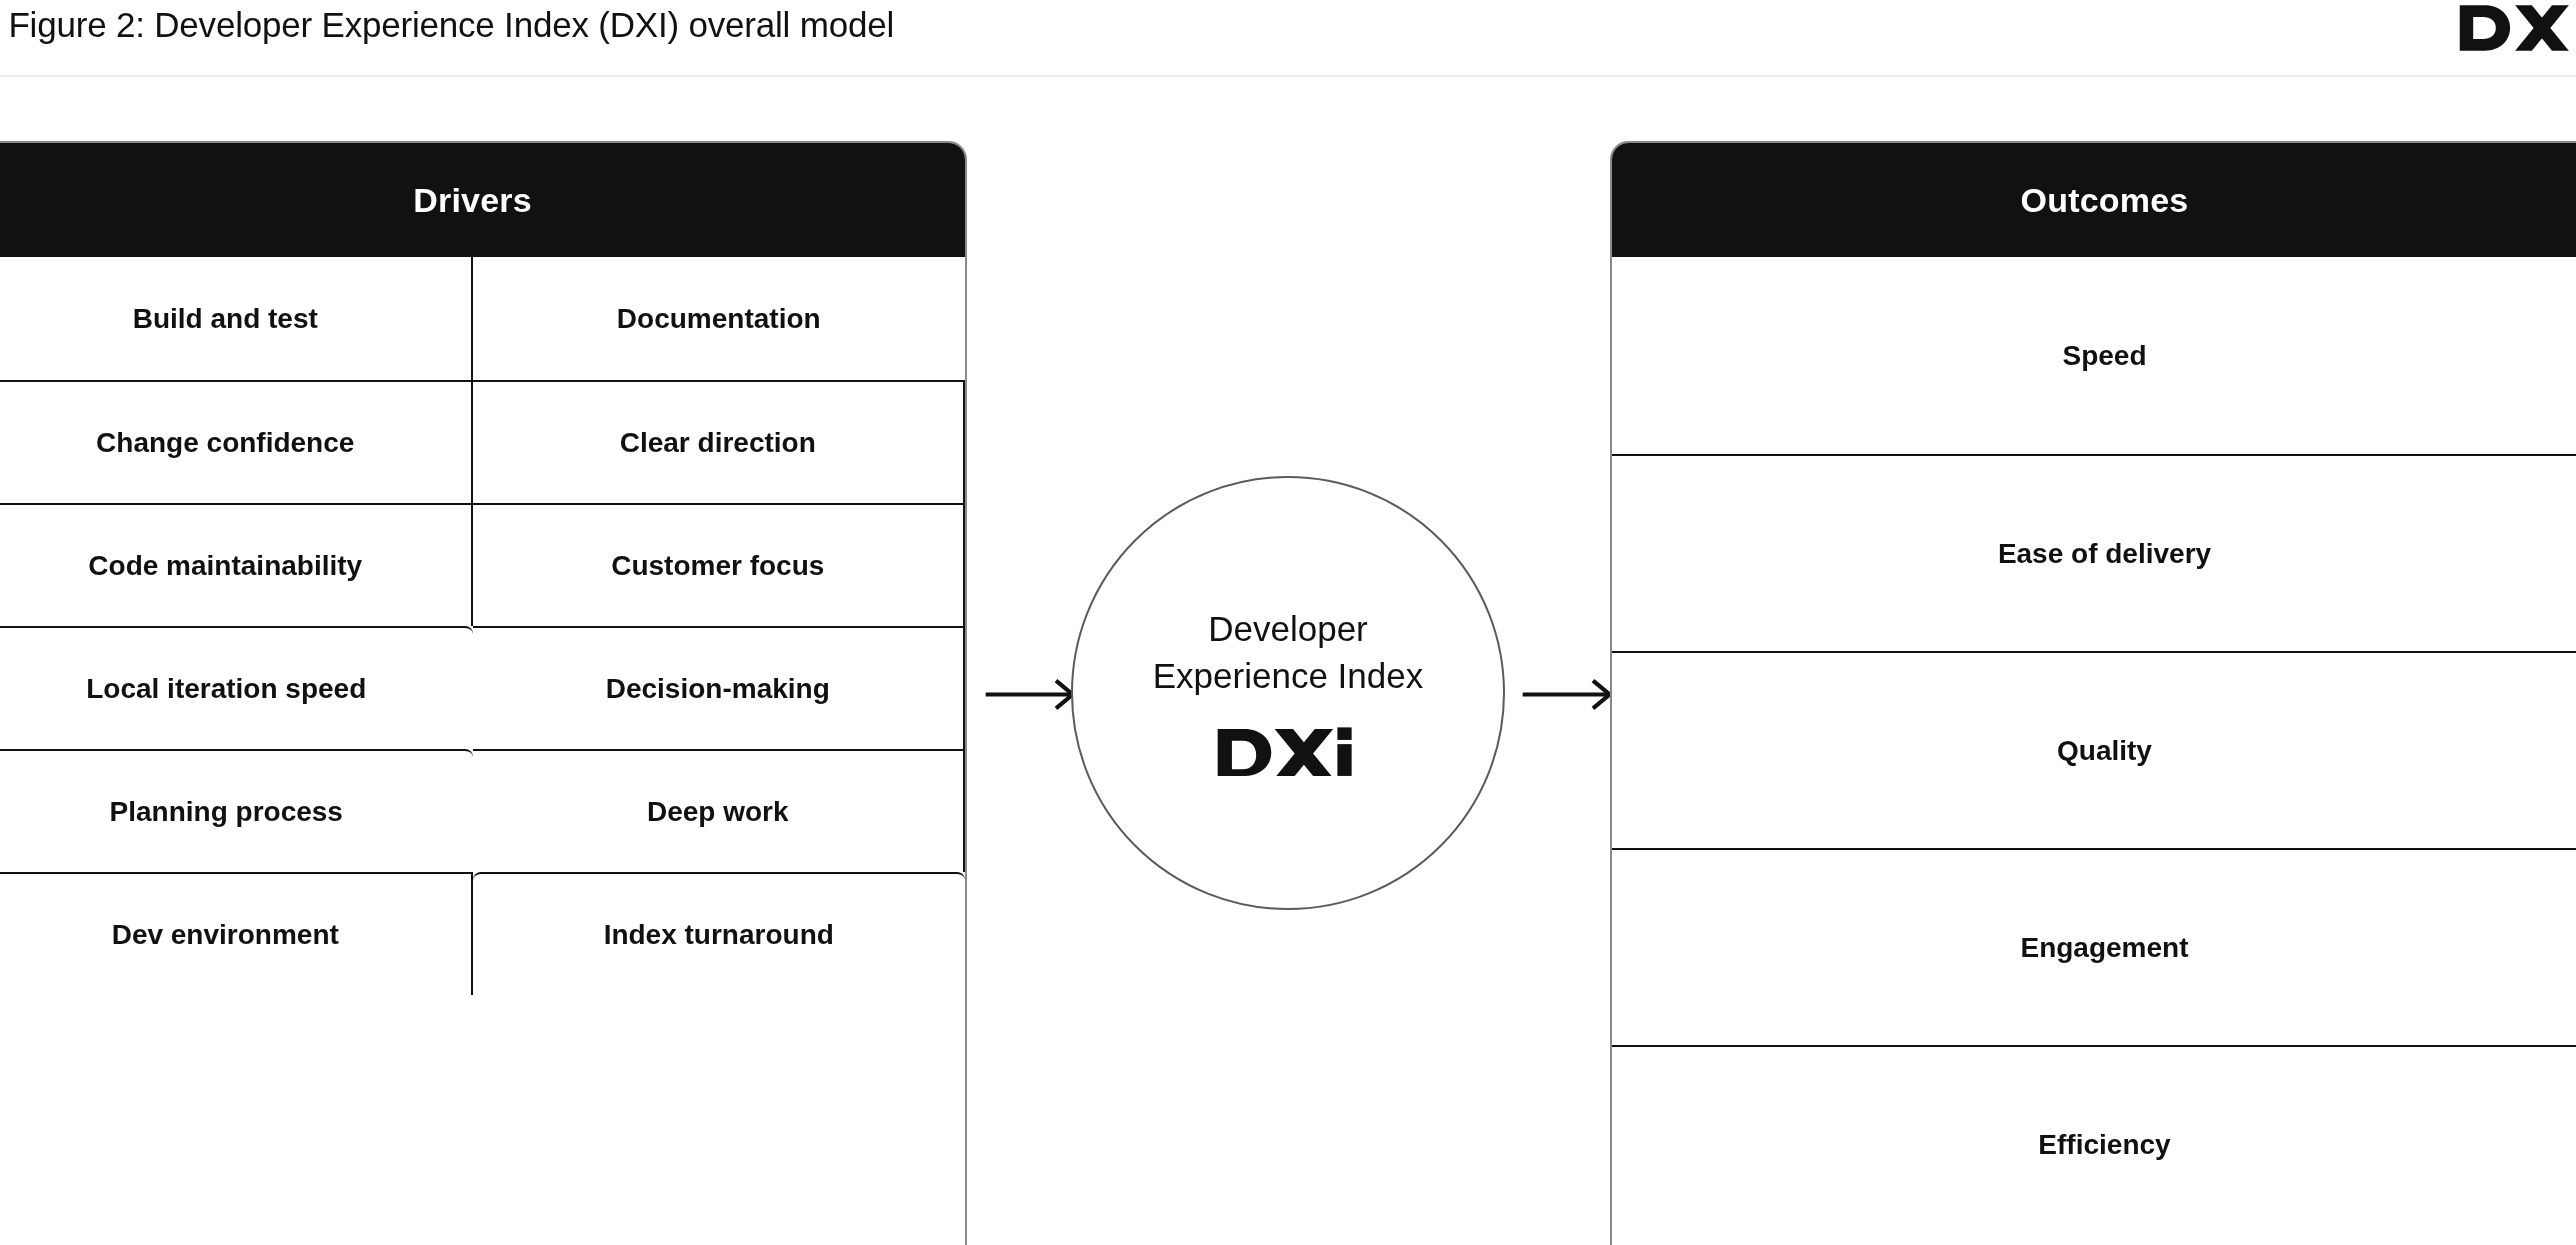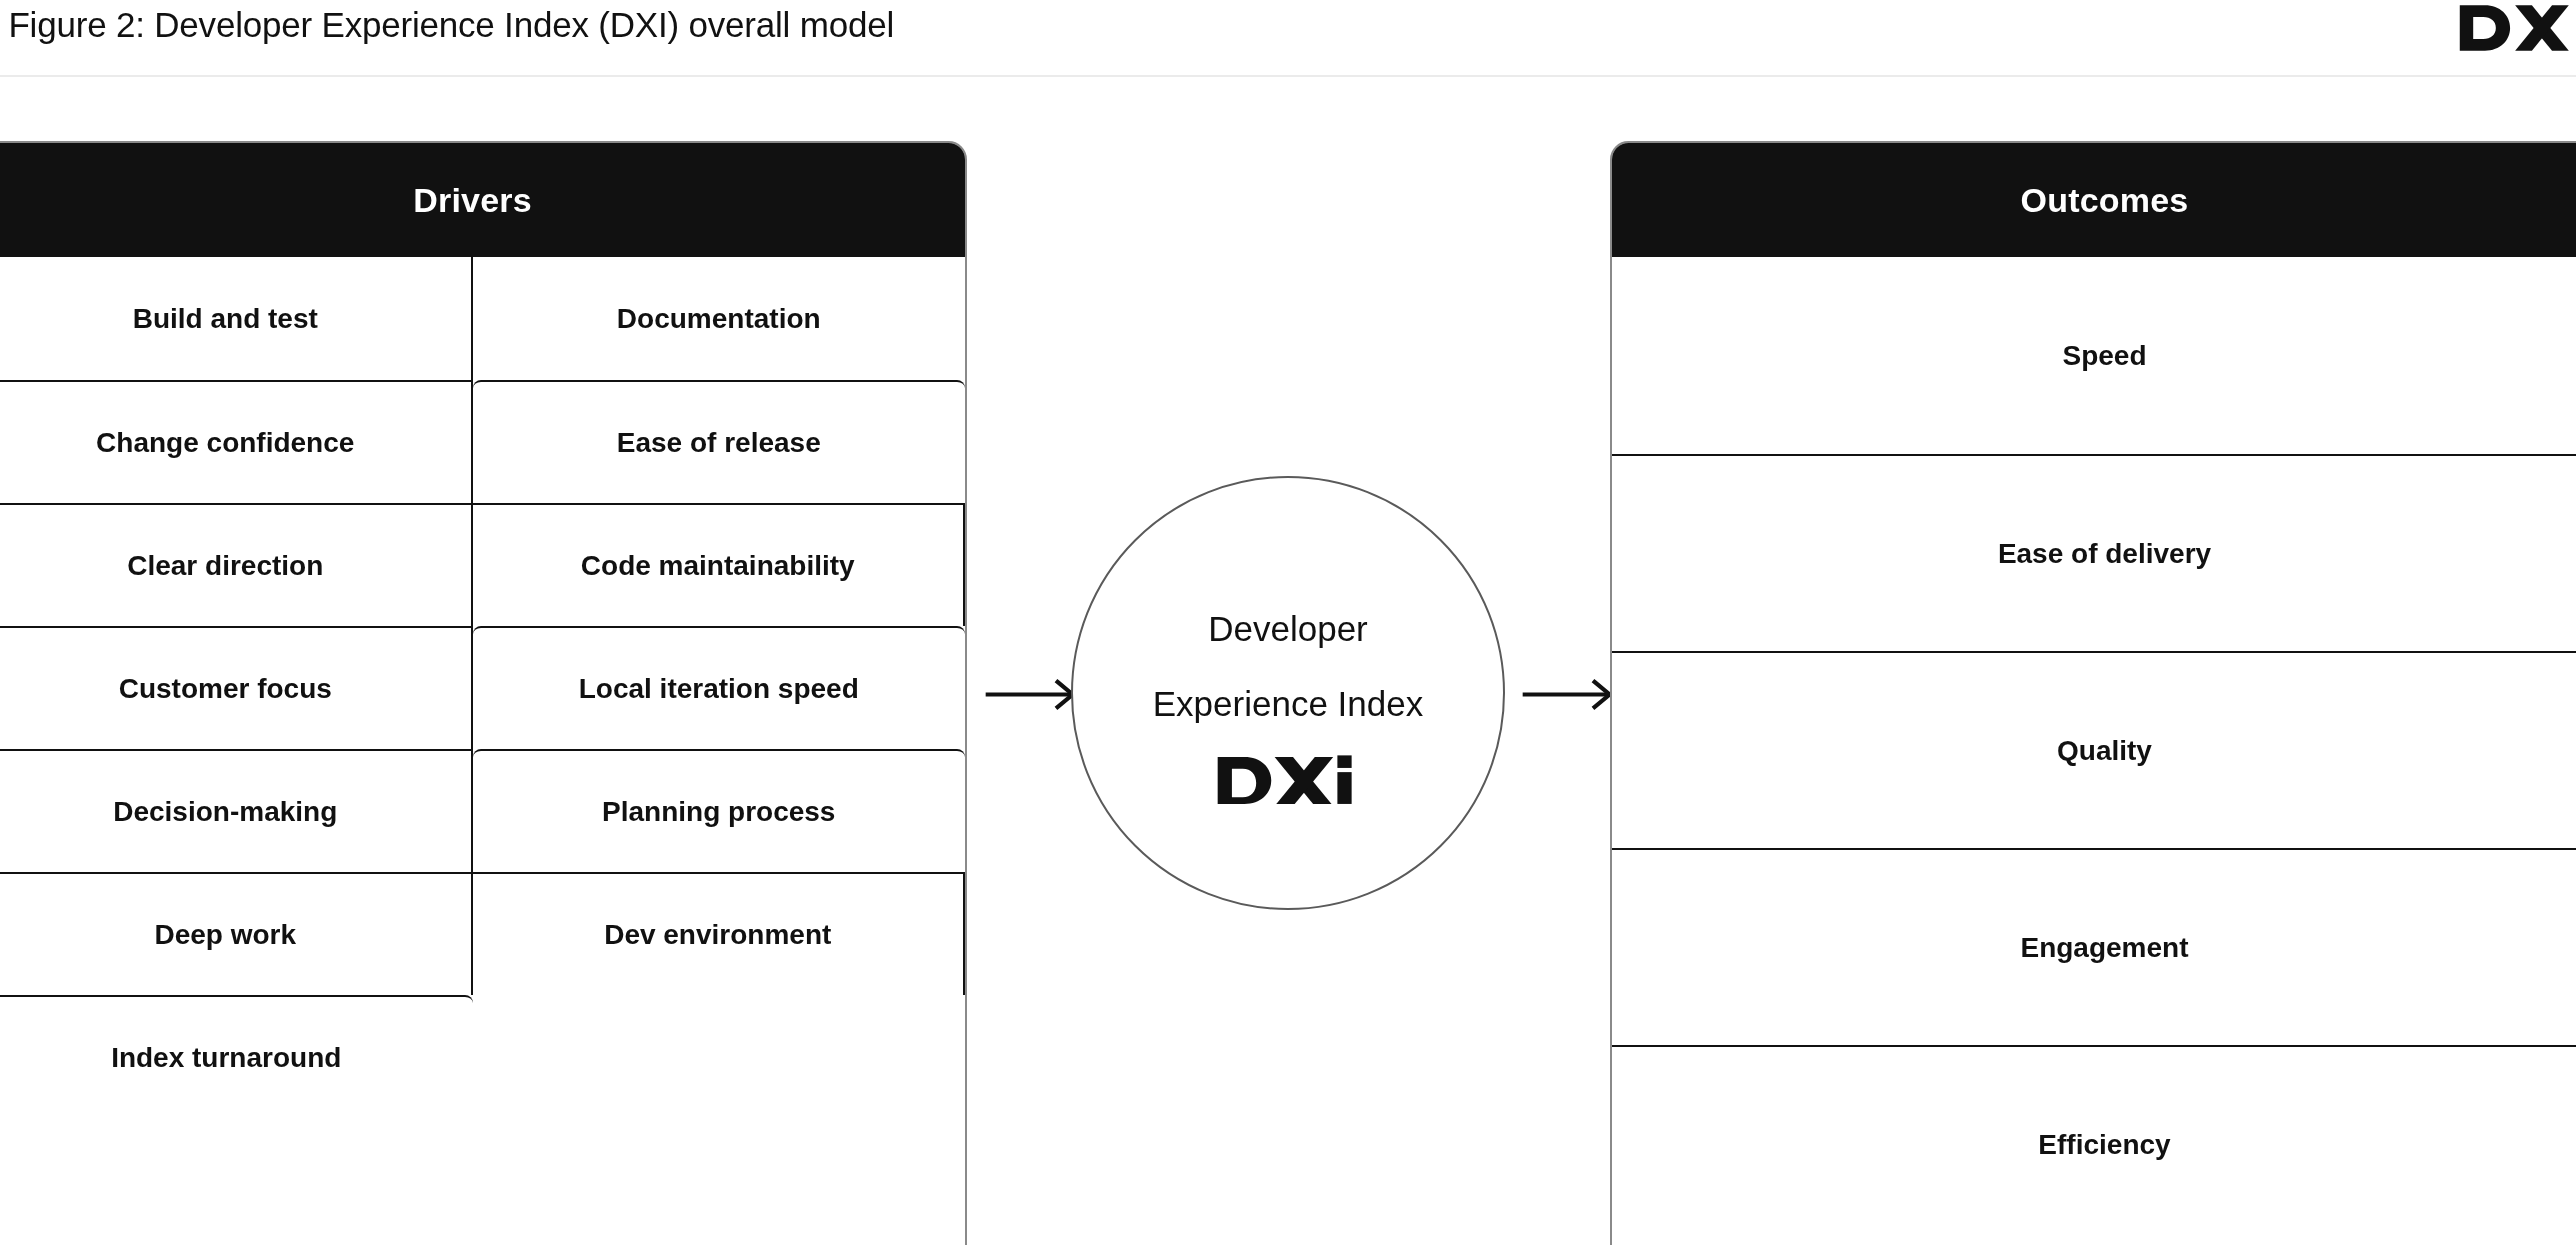--- a/index.html
+++ b/index.html
@@ -136,21 +136,20 @@
     align-items: center;
     justify-content: center;
     background: #ffffff;
   }
   .circle-line {
     font-size: 35px;
     font-weight: 500;
     color: #111111;
     line-height: 1.35;
     white-space: nowrap;
-    margin-top: 28px;
   }
   .circle-logo {
     margin-top: 25px;
     width: 144px;
     height: 57px;
   }
   .circle-logo svg { display: block; }
 
   
   .flow-arrow {
@@ -178,21 +177,20 @@
     </svg>
   </div>
 </div>
 
 <div class="panel" id="drivers-panel">
   <div class="panel-header">Drivers</div>
   <div class="drivers-grid">
     <div class="driver-cell">Build and test</div>
     <div class="driver-cell col-right">Documentation</div>
     <div class="driver-cell">Change confidence</div>
-    <div class="driver-cell col-right">Ease of release</div>
     <div class="driver-cell">Clear direction</div>
     <div class="driver-cell">Code maintainability</div>
     <div class="driver-cell">Customer focus</div>
     <div class="driver-cell col-right">Local iteration speed</div>
     <div class="driver-cell">Decision-making</div>
     <div class="driver-cell col-right">Planning process</div>
     <div class="driver-cell">Deep work</div>
     <div class="driver-cell">Dev environment</div>
     <div class="driver-cell col-right">Index turnaround</div>
   </div>

